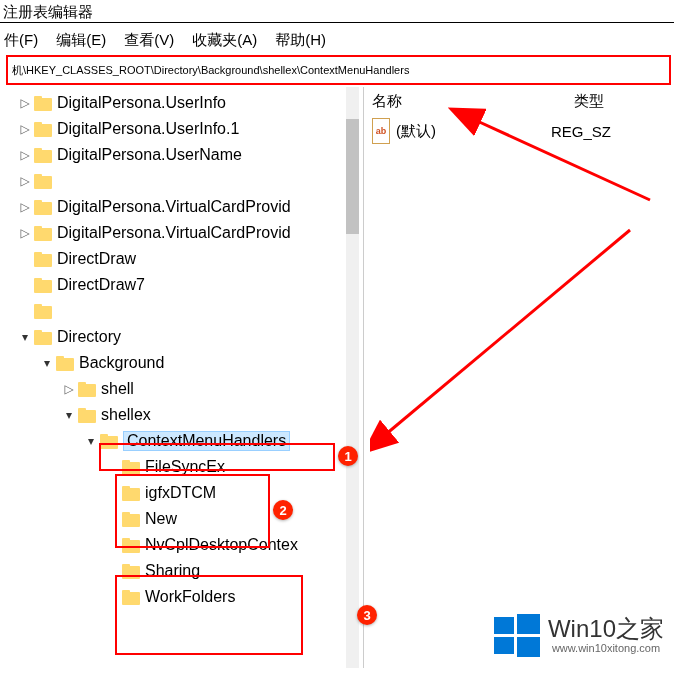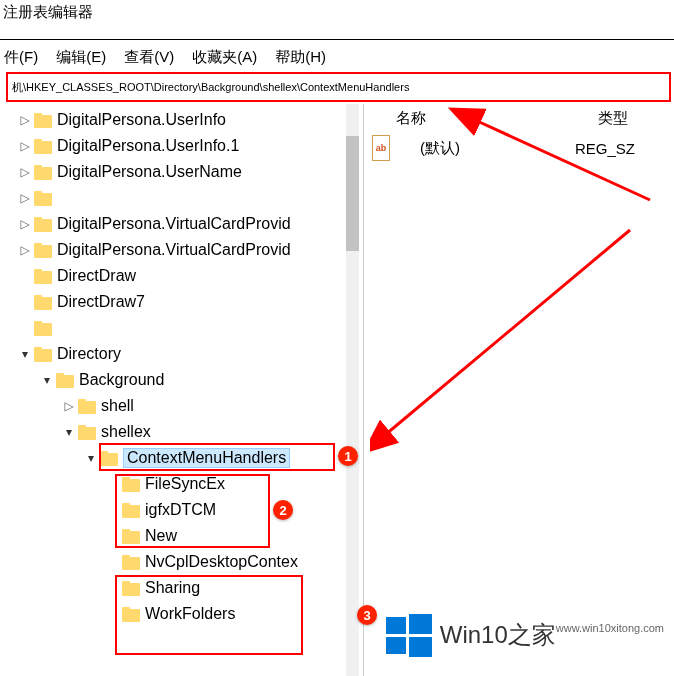--- a/index.html
+++ b/index.html
@@ -1,29 +1,29 @@
 <!DOCTYPE html>
 <html><head>
 <meta charset="utf-8">
 <style>
 * { margin:0; padding:0; box-sizing:border-box; font-family:"Microsoft YaHei","Segoe UI",Tahoma,sans-serif; }
 body { width:674px; height:676px; background:#fff; position:relative; overflow:hidden; font-size:14px; color:#000; }
-.title-bar { height:40px; padding:3px 0 0 3px; font-size:15px; border-bottom:1px solid #000; margin-bottom:2px;}
+.title-bar { height:23px; padding:3px 0 0 3px; font-size:15px; border-bottom:1px solid #000; margin-bottom:2px;}
 .menu-bar { height:28px; display:flex; align-items:center; gap:10px; padding:2px 0 0 0; font-size:15px; }
 .menu-item { padding:2px 4px; }
 .address-bar { margin:2px 3px 2px 6px; height:30px; border:2px solid #f00; display:flex; align-items:center; padding:0 4px; font-size:11px; }
 .content { display:flex; height:calc(100% - 95px); position:relative; }
 .tree { width:358px; overflow:hidden; padding:3px 0 0 0; }
 .splitter { width:6px; background:#fff; border-left:1px solid #ccc; border-right:1px solid #ccc; position:relative; }
 .scroll-track { position:absolute; left:-13px; top:0; width:13px; height:100%; background:#f0f0f0;}
 .scroll-thumb { position:absolute; top:32px; left:0; width:13px; height:115px; background:#c2c2c2; }
 .list { flex:1; }
 .list-header { display:flex; height:28px; align-items:center; font-size:15px; }
 .list-header .col { padding:3px 8px; height:100%; display:flex; align-items:center; }
-.col-name { width:170px;margin-left:24px; }
+.col-name { width:170px; }
 .col-type { flex:1;margin-left:32px; }
 .list-row { display:flex; align-items:center; padding:3px 8px; font-size:15px; }
 .string-icon { width:18px; height:26px; background:#fff; border:1px solid #d0a050; display:flex; align-items:center; justify-content:center; font-size:9px; font-weight:bold; color:#d05020; margin-right:6px; }
 .tree-row { display:flex; align-items:center; height:26px; font-size:16px; white-space:nowrap; }
 .exp { width:14px; display:inline-flex; justify-content:center; color:#666; font-size:12px; cursor:pointer;}
 .folder { width:18px; height:15px; display:inline-block; margin:0 5px 0 2px; position:relative; }
 .folder::before { content:""; position:absolute; left:0; top:2px; width:18px; height:13px; background:#ffd96e; border-radius:1px; }
 .folder::after { content:""; position:absolute; left:0; top:0; width:8px; height:4px; background:#ffd96e; border-radius:1px 1px 0 0; }
 .ind1 { padding-left:18px; }
 .ind2 { padding-left:40px; }
@@ -32,21 +32,21 @@
 .ind5 { padding-left:106px; }
 .sel { background:#cce8ff; border:1px solid #99cfff; padding:0 3px; }
 .highlight-group { position:absolute; border:2px solid #f00; }
 .num-badge { position:absolute; width:20px; height:20px; border-radius:50%; background:#f20; color:#fff; font-size:13px; font-weight:bold; display:flex; align-items:center; justify-content:center; box-shadow:0 1px 3px rgba(0,0,0,0.3); }
 .arrow-svg { position:absolute; pointer-events:none; }
 .watermark { position:absolute; right:10px; bottom:18px; display:flex; align-items:center; gap:8px; }
 .winlogo { width:46px; height:46px; }
 .winlogo rect { fill:#0078d7; }
 .wm-text { font-size:24px; font-weight:400; color:#333; }
 .wm-sub { font-size:11px; color:#666; }
-.wm-col { display:flex; flex-direction:row; align-items:flex-start; line-height:1.1;}
+.wm-col { display:flex; flex-direction:column; align-items:center; line-height:1.1;}
 .wm-big { font-weight:300; }
 </style>
 </head>
 <body>
 
 <div class="title-bar">注册表编辑器</div>
 
 <div class="menu-bar">
   <span class="menu-item">件(F)</span>
   <span class="menu-item">编辑(E)</span>

